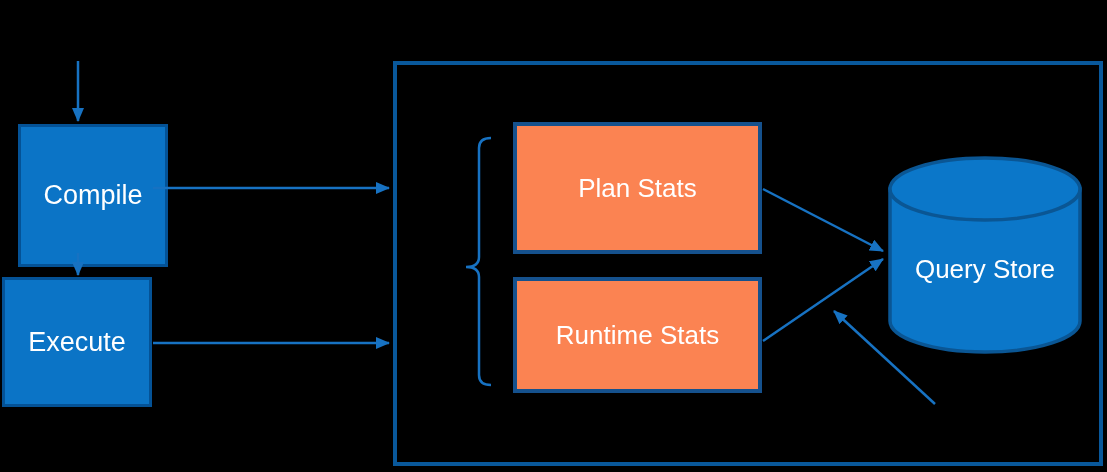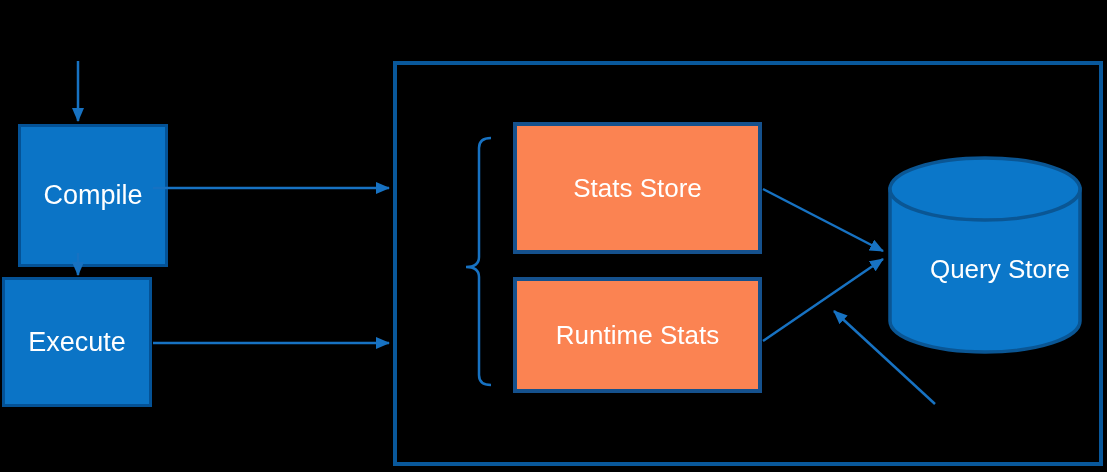--- a/index.html
+++ b/index.html
@@ -44,39 +44,39 @@
   #plan-store-box{left:513px;top:122px;width:249px;height:132px;}
   #runtime-stats-box{left:513px;top:277px;width:249px;height:116px;}
   .svg-layer{position:absolute;left:0;top:0;width:1107px;height:472px;pointer-events:none;}
   .connector-line{stroke:var(--connector);stroke-width:2.5;fill:none;}
   .arrow-head{fill:var(--connector);}
   .brace{stroke:var(--connector);stroke-width:2.5;fill:none;}
   .cyl-body{fill:var(--cylinder-fill);stroke:var(--cylinder-border);stroke-width:3.5;}
   .cyl-text{
     position:absolute;left:888px;top:226px;width:194px;height:88px;
     display:flex;flex-direction:column;align-items:center;justify-content:center;
-    color:var(--label-text);font-size:26px;line-height:1.23;text-align:center;padding-left:15px;
+    color:var(--label-text);font-size:26px;line-height:1.23;text-align:center;
   }
 </style>
 </head>
 <body>
 
 <div class="stage">
 
   <div class="container-rect"></div>
 
   <div id="compile-box" class="node process">
     <span>Compile</span>
   </div>
   <div id="execute-box" class="node process">
     <span>Execute</span>
   </div>
 
   <div id="plan-store-box" class="node store">
-    <span>Stats Store</span>
+    <span>Plan Stats</span>
   </div>
   <div id="runtime-stats-box" class="node store">
     <span>Runtime Stats</span>
   </div>
 
   <svg class="svg-layer" viewBox="0 0 1107 472">
     <defs>
       <marker id="ah" markerUnits="userSpaceOnUse" markerWidth="14" markerHeight="12" refX="13" refY="6" orient="auto">
         <path class="arrow-head" d="M0,0 L14,6 L0,12 Z"></path>
       </marker>

